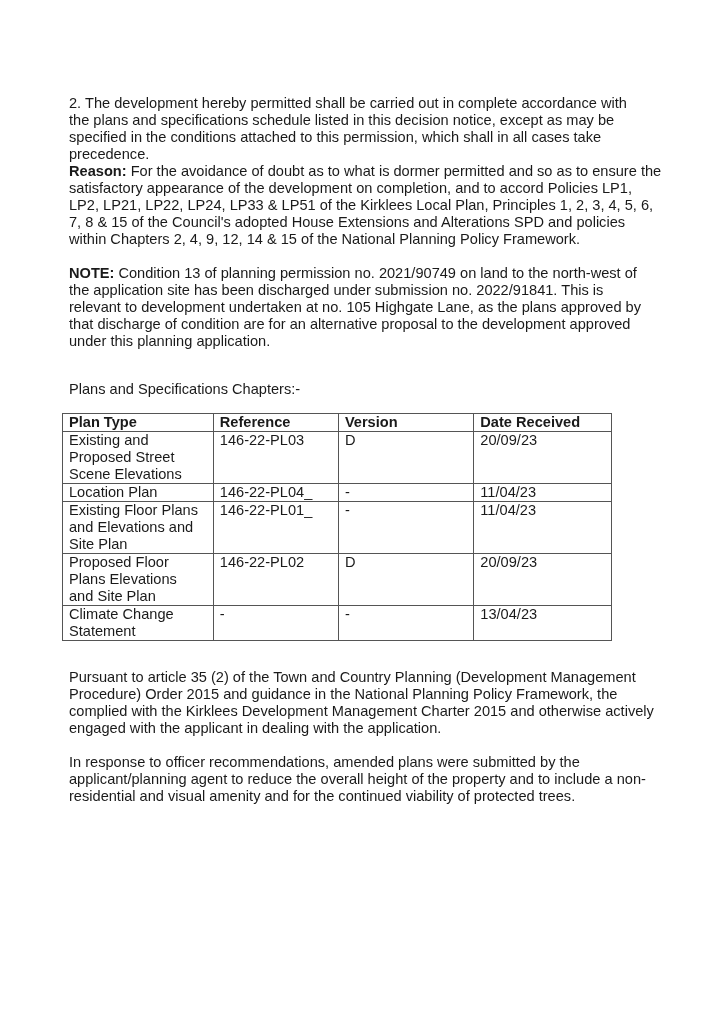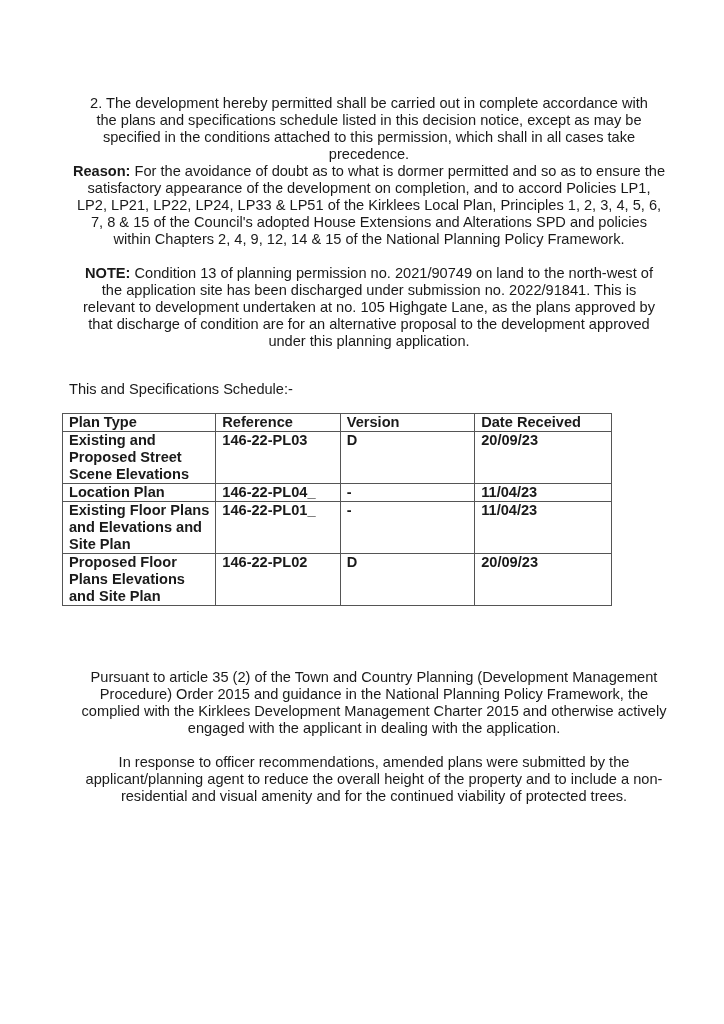--- a/index.html
+++ b/index.html
@@ -18,21 +18,20 @@
       line-height: 17px;
     }
     .page {
       position: absolute;
       left: 69px;
       top: 95px;
       width: 600px;
     }
     p {
       margin: 0;
-      text-align: center;
     }
     .para {
       white-space: normal;
     }
     .b {
       font-weight: bold;
     }
     .line {
       display: block;
       white-space: nowrap;
@@ -54,21 +53,20 @@
       width: 550px;
     }
     table.schedule th,
     table.schedule td {
       border: 1px solid #555555;
       vertical-align: top;
       text-align: left;
       padding: 0 6px;
       font-size: 14.6px;
       line-height: 17px;
-      font-weight: bold;
     }
     table.schedule th {
       font-weight: bold;
       height: 16px;
     }
     .c1 { width: 138px; }
     .c2 { width: 113px; margin-left: 31px; }
     .c3 { width: 124px; }
     .c4 { width: 126px; }
     .block2 {
@@ -98,21 +96,21 @@
   <div class="gap"></div>
   <p class="para">
     <span class="line"><span class="b">NOTE:</span><span> Condition 13 of planning permission no. 2021/90749 on land to the north-west of</span></span>
     <span class="line">the application site has been discharged under submission no. 2022/91841. This is</span>
     <span class="line">relevant to development undertaken at no. 105 Highgate Lane, as the plans approved by</span>
     <span class="line">that discharge of condition are for an alternative proposal to the development approved</span>
     <span class="line">under this planning application.</span>
   </p>
 </div>
 
-<div class="schedule-title">This and Specifications Schedule:-</div>
+<div class="schedule-title">Plans and Specifications Chapters:-</div>
 
 <table class="schedule">
   <thead>
     <tr>
       <th class="c1">Plan Type</th>
       <th class="c2">Reference</th>
       <th class="c3">Version</th>
       <th class="c4">Date Received</th>
     </tr>
   </thead>
@@ -148,20 +146,29 @@
     <tr>
       <td>
         <span class="line">Proposed Floor</span>
         <span class="line">Plans Elevations</span>
         <span class="line">and Site Plan</span>
       </td>
       <td>146-22-PL02</td>
       <td>D</td>
       <td>20/09/23</td>
     </tr>
+    <tr>
+      <td>
+        <span class="line">Climate Change</span>
+        <span class="line">Statement</span>
+      </td>
+      <td>-</td>
+      <td>-</td>
+      <td>13/04/23</td>
+    </tr>
   </tbody>
 </table>
 
 <div class="block2">
   <p class="para">
     <span class="line">Pursuant to article 35 (2) of the Town and Country Planning (Development Management</span>
     <span class="line">Procedure) Order 2015 and guidance in the National Planning Policy Framework, the</span>
     <span class="line">complied with the Kirklees Development Management Charter 2015 and otherwise actively</span>
     <span class="line">engaged with the applicant in dealing with the application.</span>
   </p>

